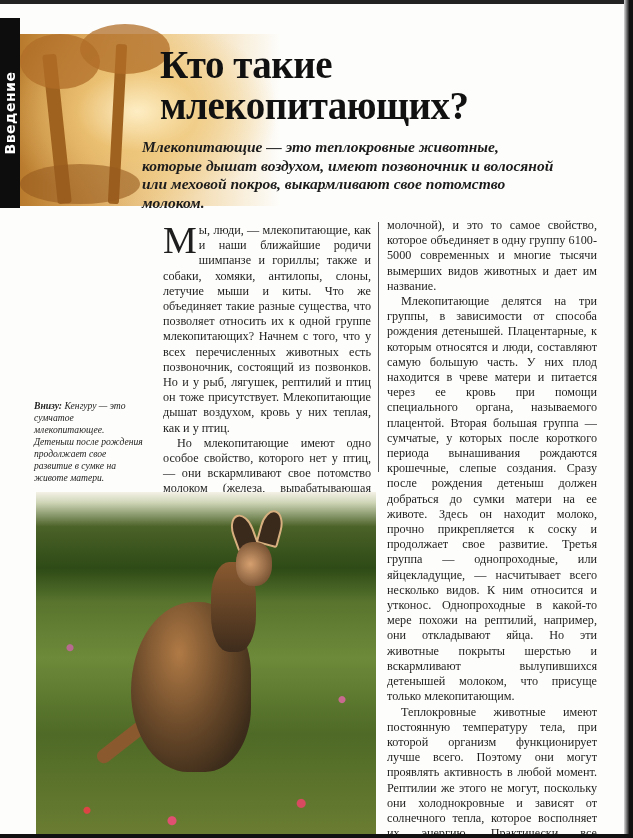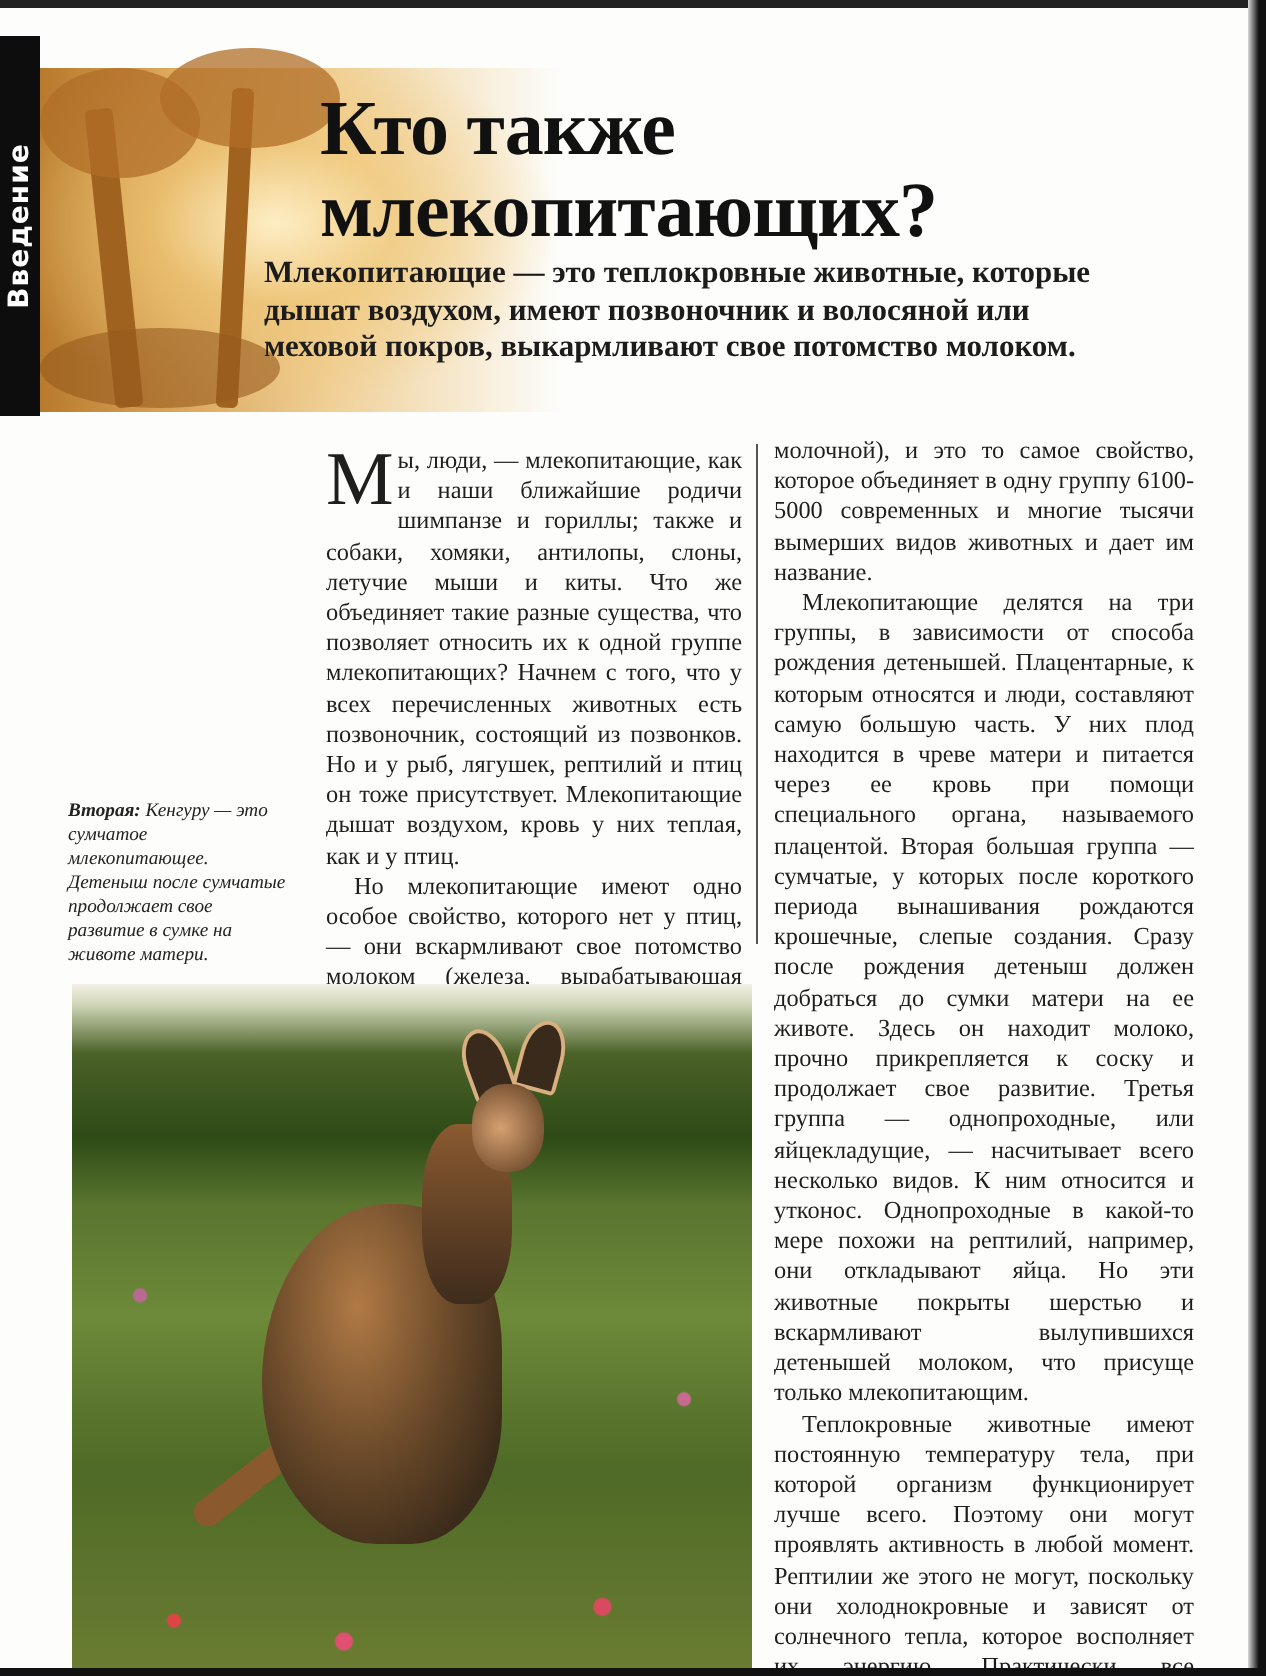--- a/index.html
+++ b/index.html
@@ -36,22 +36,22 @@
       linear-gradient(90deg, #b87a2c 0%, #d9a458 25%, #efcf95 55%, rgba(253,253,251,0) 100%);
   }
   .tree { position: absolute; background: #a0621f; border-radius: 3px; }
   .canopy { position: absolute; border-radius: 50%; background: rgba(176,110,40,0.75); }
   .title {
     position: absolute; left: 160px; top: 40px; margin: 0;
     font-family: "Liberation Serif", serif; font-weight: bold;
     font-size: 39px; line-height: 41px; color: #111; letter-spacing: -0.5px;
   }
   .subtitle {
-    position: absolute; left: 132px; top: 124px; width: 420px; margin: 0;
-    font-family: "Liberation Serif", serif; font-weight: bold;
+    position: absolute; left: 132px; top: 124px; width: 420px; margin: 10px;
+    font-family: "Liberation Serif", serif; font-style: italic; font-weight: bold;
     font-size: 15.5px; line-height: 18.5px; color: #1c1c1c;
   }
   .col {
     position: absolute; font-family: "Liberation Serif", serif;
     font-size: 12.2px; line-height: 15.2px; color: #1e1e1e; text-align: justify;
   }
   .col p { margin: 0; text-indent: 14px; hyphens: auto; }
   .col p.first { text-indent: 0; }
   .dropcap {
     float: left; font-size: 38px; line-height: 30px; margin: 2px 2px 0 0;
@@ -116,28 +116,28 @@
 
   <div class="header-art">
     <div class="tree" style="left:30px;top:20px;width:14px;height:150px;transform:rotate(-6deg);"></div>
     <div class="tree" style="left:92px;top:10px;width:11px;height:160px;transform:rotate(3deg);"></div>
     <div class="canopy" style="left:0px;top:0px;width:80px;height:55px;"></div>
     <div class="canopy" style="left:60px;top:-10px;width:90px;height:50px;"></div>
     <div class="canopy" style="left:0px;top:130px;width:120px;height:40px;background:rgba(150,90,30,0.6);"></div>
   </div>
 
   <h1 class="title">
-    <span>Кто также</span><br>
+    <span>Кто такие</span><br>
     <span>млекопитающих?</span>
   </h1>
 
   <p class="subtitle">Млекопитающие — это теплокровные животные, которые дышат воздухом, имеют позвоночник и волосяной или меховой покров, выкармливают свое потомство молоком.</p>
 
   <div class="caption">
-    <b>Вторая:</b><span> Кенгуру — это сумчатое млекопитающее. Детеныш после сумчатые продолжает свое развитие в сумке на животе матери.</span>
+    <b>Внизу:</b><span> Кенгуру — это сумчатое млекопитающее. Детеныш после рождения продолжает свое развитие в сумке на животе матери.</span>
   </div>
 
   <div class="col col-left">
     <p class="first"><span class="dropcap">М</span><span>ы, люди, — млекопитающие, как и наши ближайшие родичи шимпанзе и гориллы; также и собаки, хомяки, антилопы, слоны, летучие мыши и киты. Что же объединяет такие разные существа, что позволяет относить их к одной группе млекопитающих? Начнем с того, что у всех перечисленных животных есть позвоночник, состоящий из позвонков. Но и у рыб, лягушек, рептилий и птиц он тоже присутствует. Млекопитающие дышат воздухом, кровь у них теплая, как и у птиц.</span></p>
     <p>Но млекопитающие имеют одно особое свойство, которого нет у птиц, — они вскармливают свое потомство молоком (железа, вырабатывающая молоко, называется</p>
   </div>
 
   <div class="col-divider"></div>
 
   <div class="col col-right">

